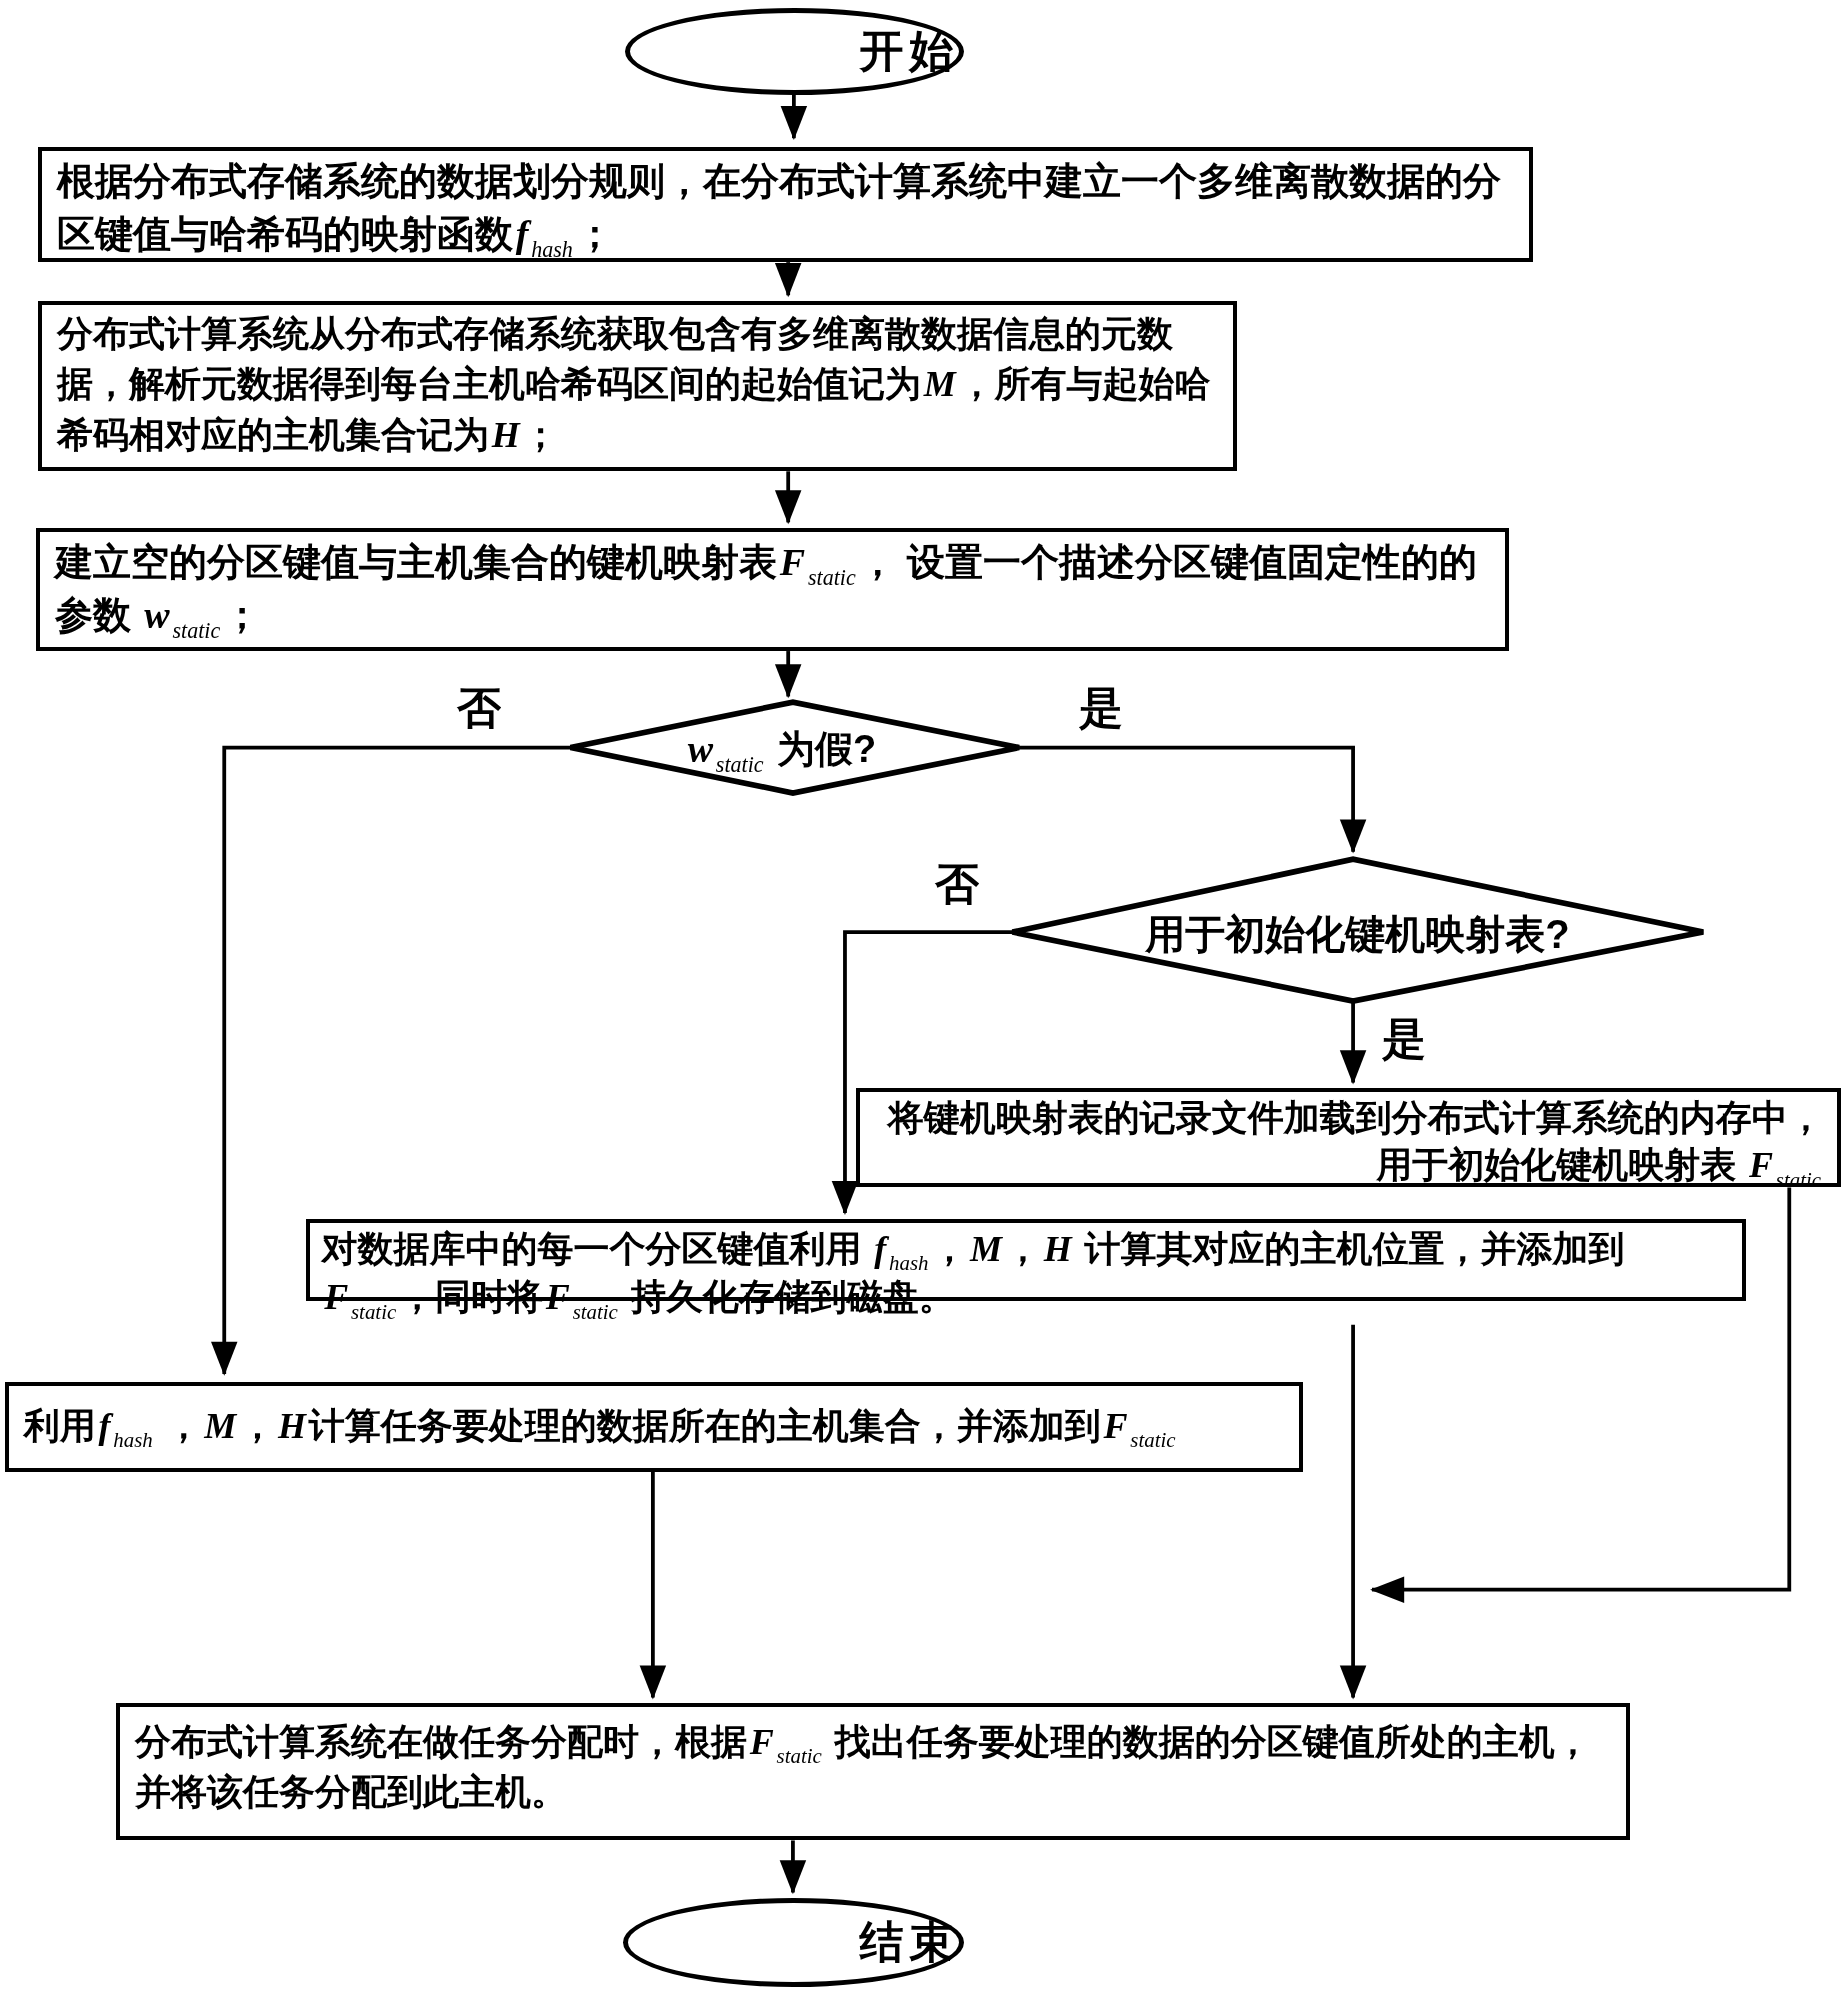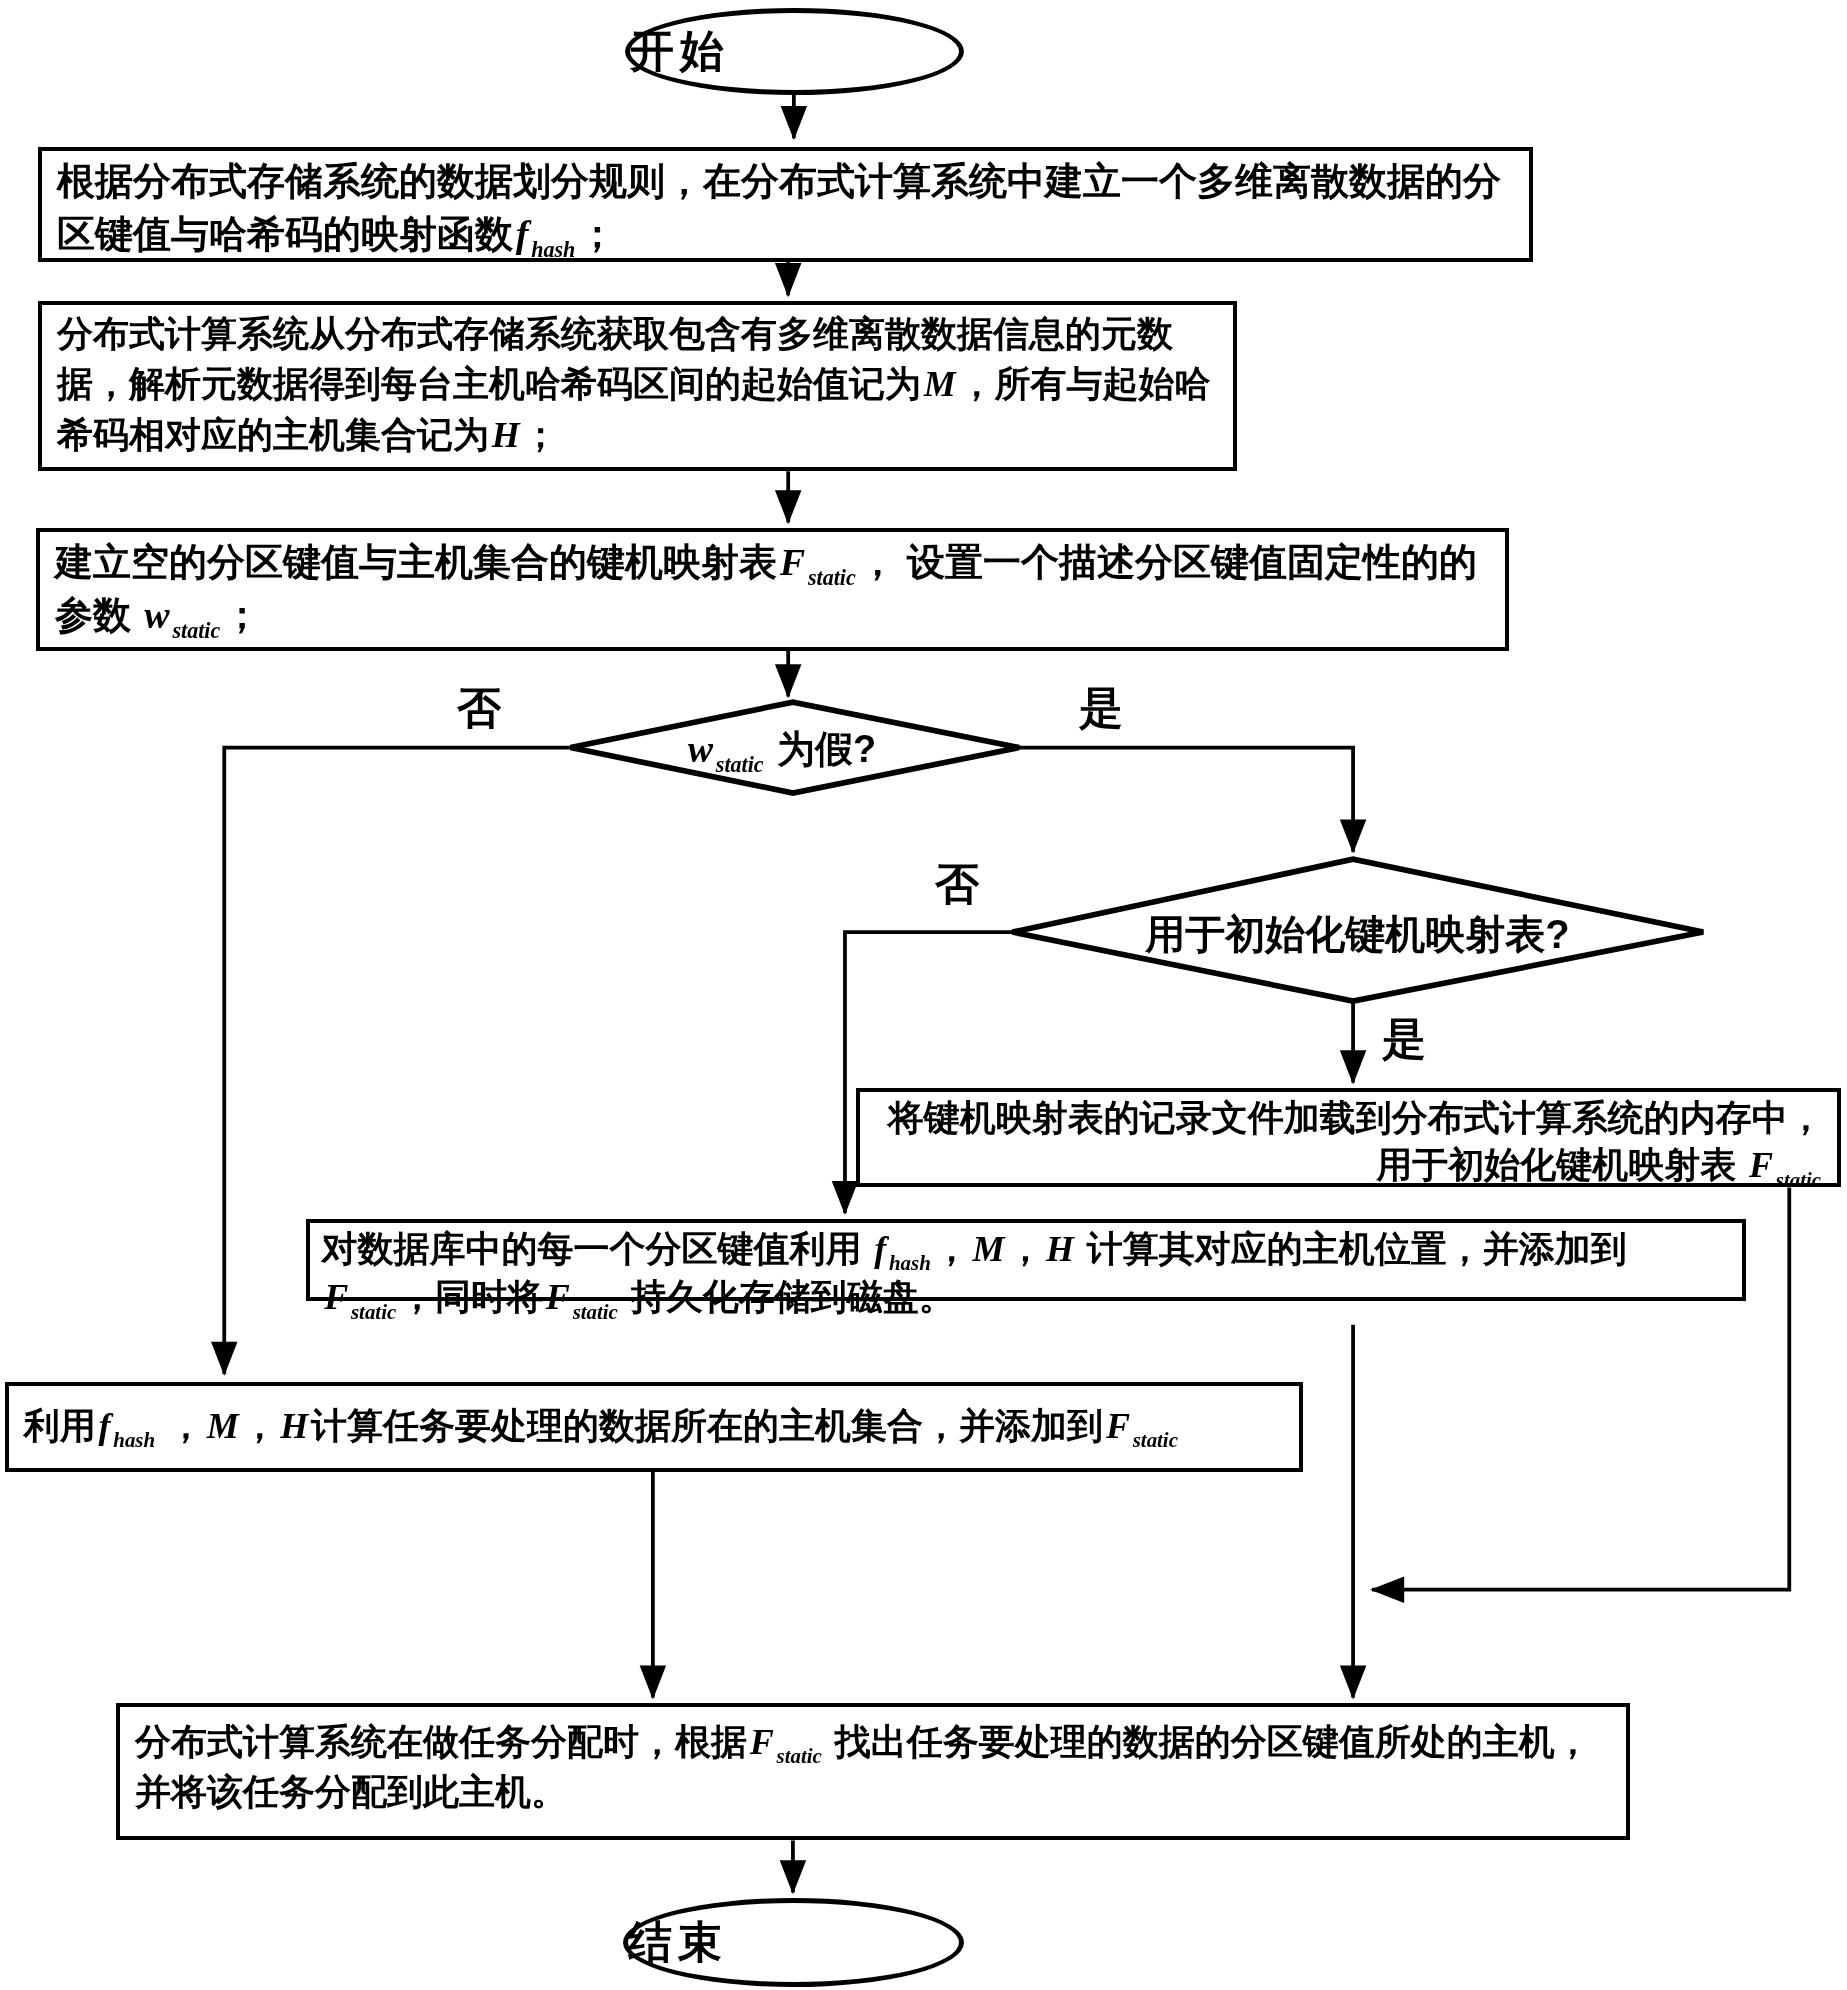--- a/index.html
+++ b/index.html
@@ -44,21 +44,21 @@
     font-size: 38px;
     line-height: 1.4;
     padding: 3.8px 15px;
   }
   .terminator {
     border: 5.7px solid #000000;
     border-radius: 50%;
     background: #ffffff;
     display: flex;
     align-items: center;
-    justify-content: flex-start;
+    justify-content: flex-end;
     font-size: 44px;
     letter-spacing: 5.7px;
   }
   .decision-label {
     display: flex;
     align-items: center;
     justify-content: center;
     text-align: center;
     font-size: 38px;
   }
@@ -70,21 +70,21 @@
   }
   .mvar {
     font-family: "Liberation Serif", "DejaVu Serif", serif;
     font-style: italic;
     font-weight: bold;
     padding: 0 2.8px;
   }
   .msub {
     font-family: "Liberation Serif", "DejaVu Serif", serif;
     font-style: italic;
-    font-weight: bold;
+    font-weight: normal;
     font-size: 0.58em;
     position: relative;
     top: 0.45em;
     margin-right: 2.8px;
   }
 </style>
 </head>
 <body>
 
 <div id="canvas">

